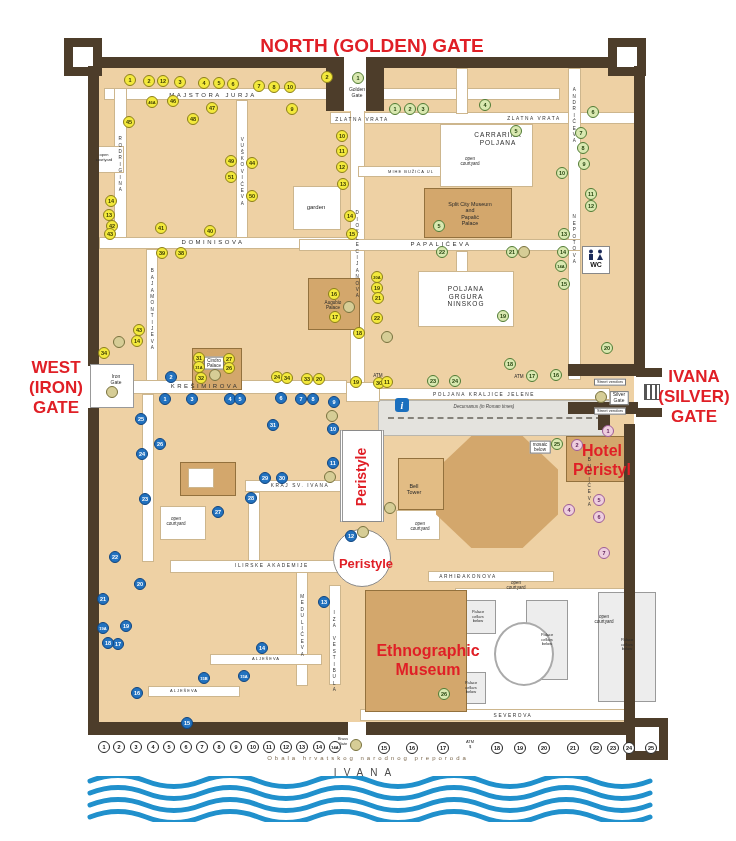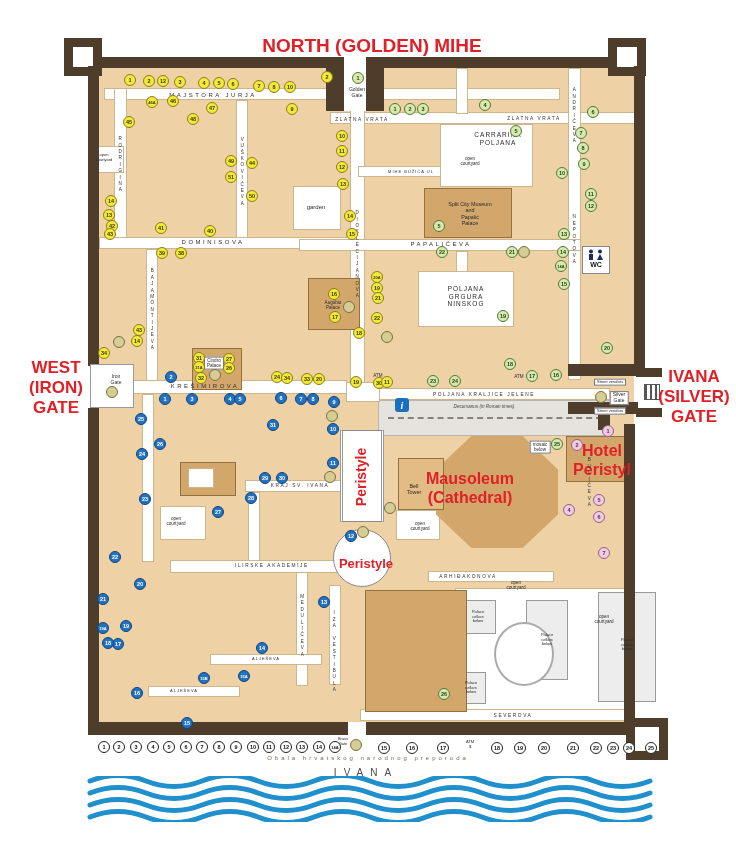--- a/index.html
+++ b/index.html
@@ -150,33 +150,33 @@
 
   <svg class="waves" width="576" height="46" viewBox="0 0 576 46">
     <g fill="none" stroke="#2090cc" stroke-width="5" stroke-linecap="round">
       <path d="M4 5 q28 -11 56 0 q28 11 56 0 q28 -11 56 0 q28 11 56 0 q28 -11 56 0 q28 11 56 0 q28 -11 56 0 q28 11 56 0 q28 -11 56 0 q28 11 56 0"></path>
       <path d="M4 17 q28 -11 56 0 q28 11 56 0 q28 -11 56 0 q28 11 56 0 q28 -11 56 0 q28 11 56 0 q28 -11 56 0 q28 11 56 0 q28 -11 56 0 q28 11 56 0"></path>
       <path d="M4 29 q28 -11 56 0 q28 11 56 0 q28 -11 56 0 q28 11 56 0 q28 -11 56 0 q28 11 56 0 q28 -11 56 0 q28 11 56 0 q28 -11 56 0 q28 11 56 0"></path>
       <path d="M4 41 q28 -11 56 0 q28 11 56 0 q28 -11 56 0 q28 11 56 0 q28 -11 56 0 q28 11 56 0 q28 -11 56 0 q28 11 56 0 q28 -11 56 0 q28 11 56 0"></path>
     </g>
   </svg>
 
-<div class="lbl red r19" style="left: 372px; top: 46px;">NORTH (GOLDEN) MIHE</div>
+<div class="lbl red r19" style="left: 372px; top: 46px;">NORTH (GOLDEN) GATE</div>
     <div class="lbl red r17" style="left: 56px; top: 388px;">WEST
 (IRON)
 GATE</div>
     <div class="lbl red r17" style="left: 694px; top: 397px;">IVANA
 (SILVER)
 GATE</div>
     <div class="lbl red r15" style="left: 602px; top: 461px;">Hotel
 Peristyl</div>
     <div class="lbl red r14 vert" style="left: 361px; top: 477px;">Peristyle</div>
-    <div class="lbl red r15" style="left: 470px; top: 489px;">Mausoleum
-(Cathedral)</div>
     <div class="lbl red r13" style="left: 366px; top: 564px;">Peristyle</div>
+    <div class="lbl red r15" style="left: 428px; top: 661px;">Ethnographic
+Museum</div>
     <div class="lbl t5" style="left: 357px; top: 93px;">Golden
 Gate</div>
     <div class="lbl t5" style="left: 116px; top: 380px;">Iron
 Gate</div>
     <div class="lbl t5 box" style="left: 619px; top: 398px;">Silver
 Gate</div>
     <div class="lbl t40" style="left: 343px; top: 742px;">Brass
 Gate</div>
     <div class="lbl t65" style="left: 498px; top: 139px;">CARRARINA
 POLJANA</div>

